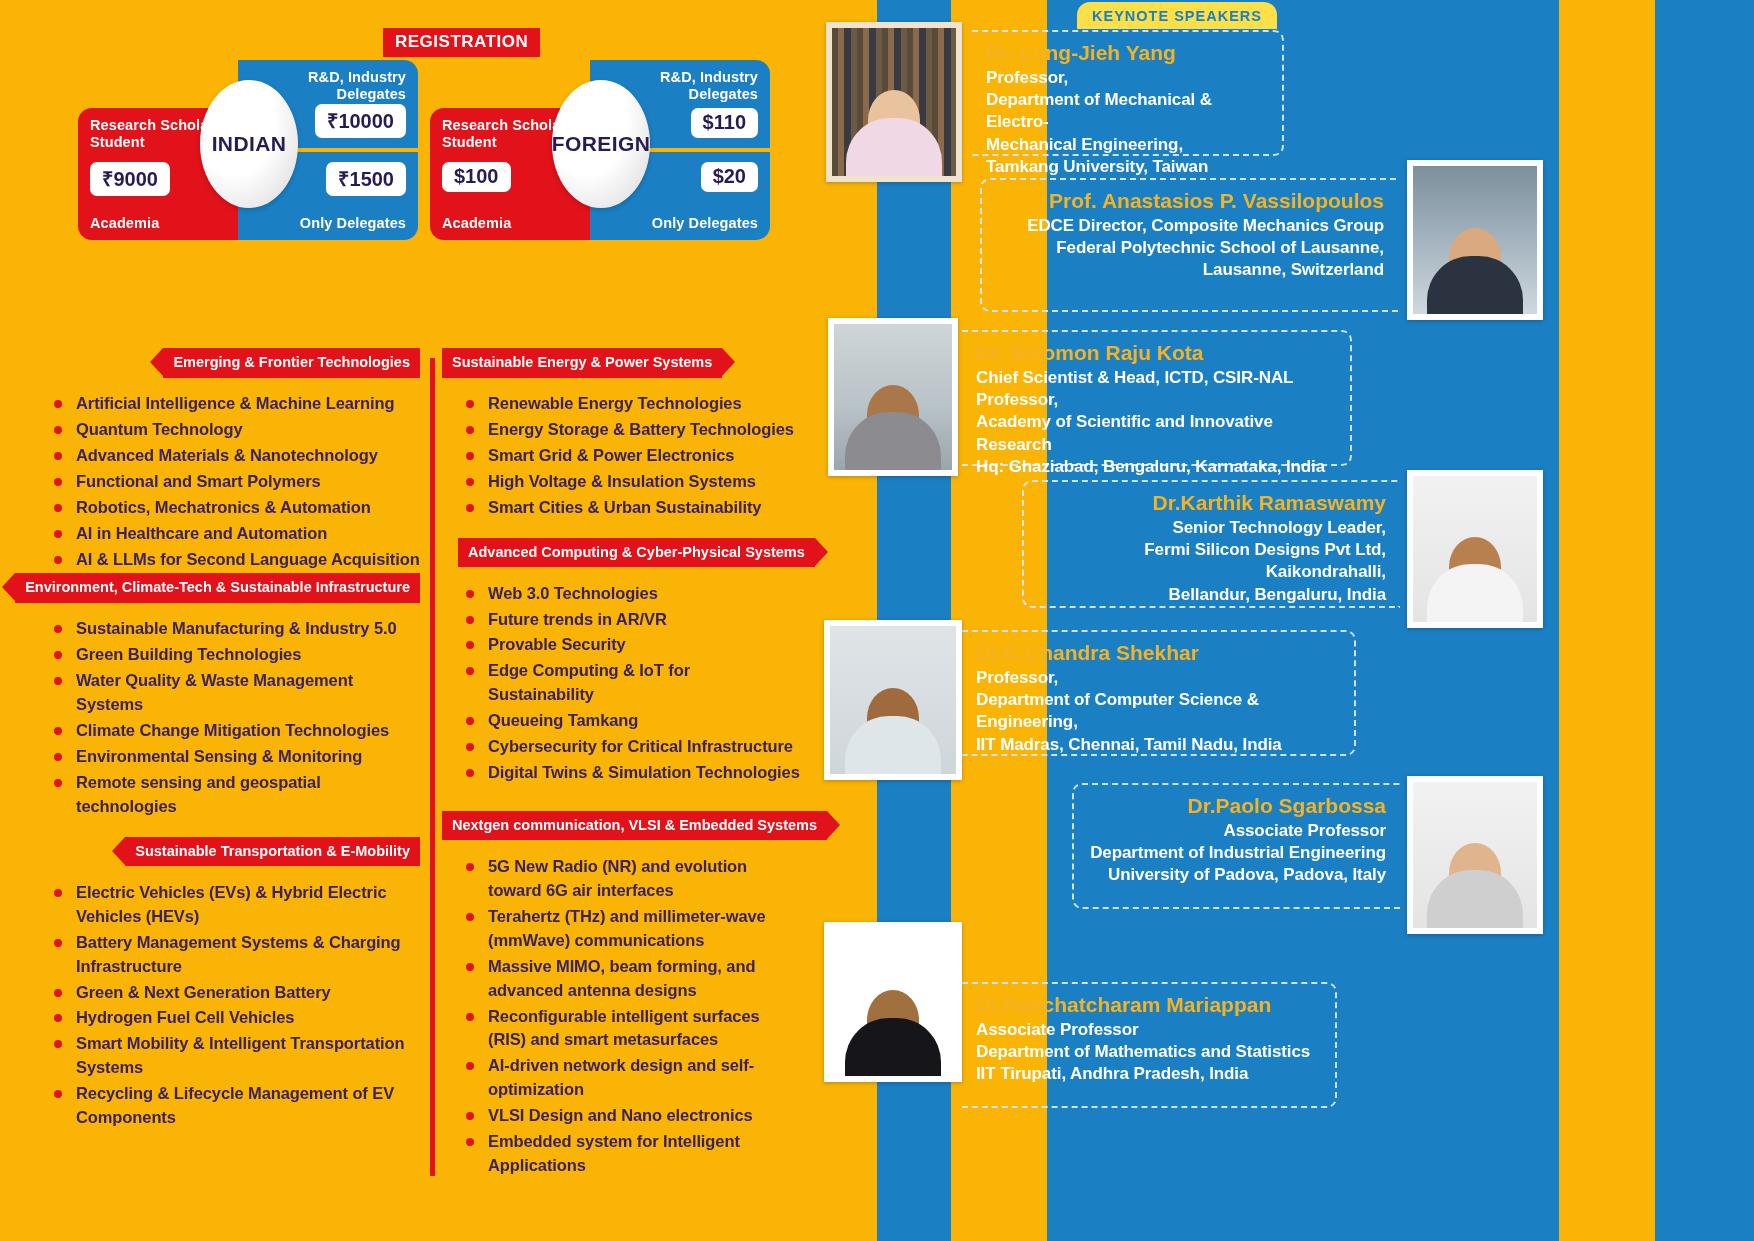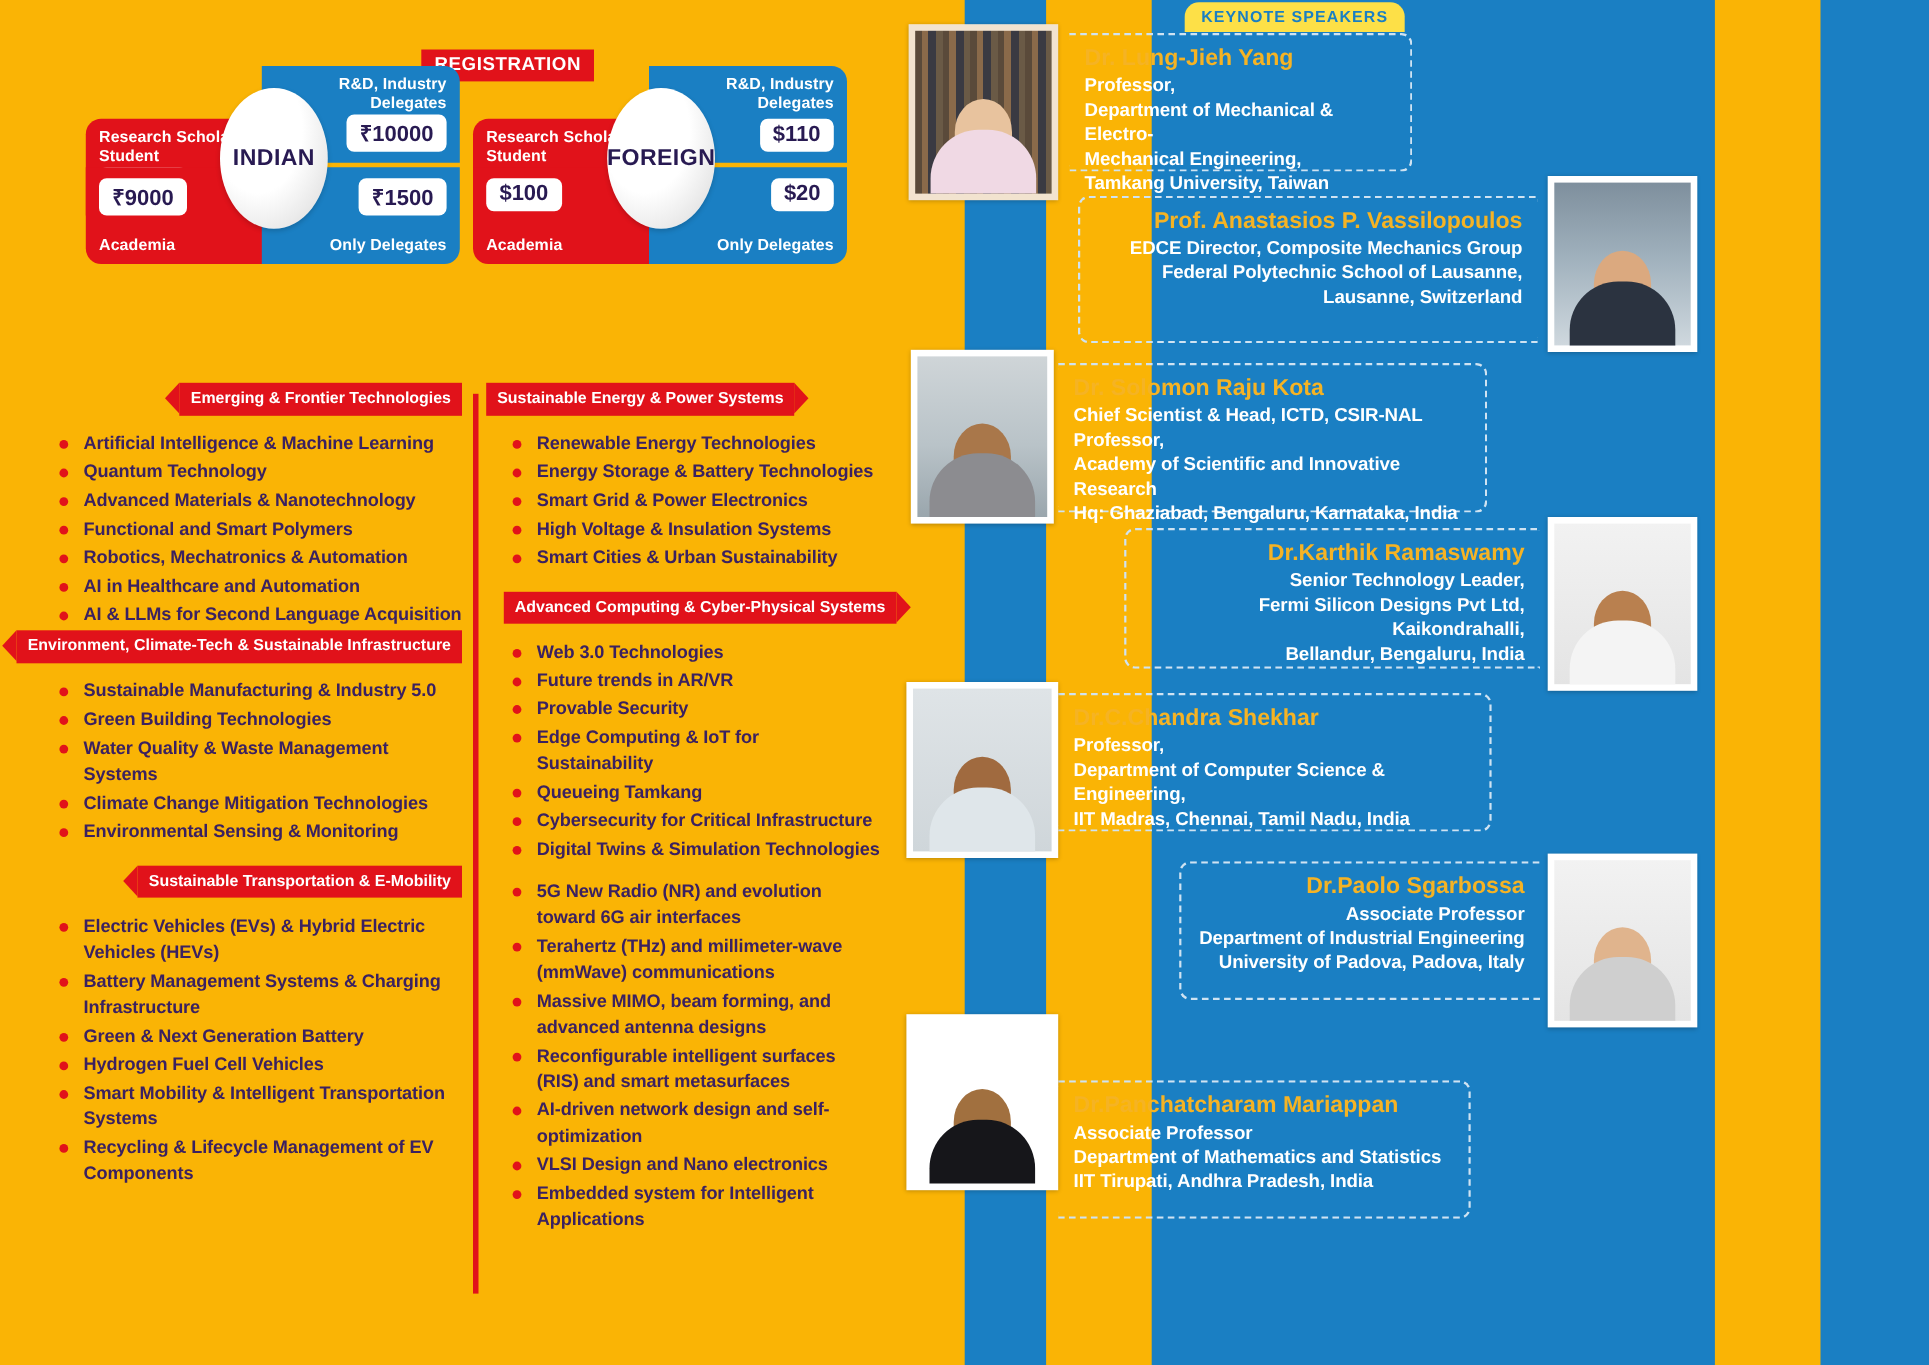--- a/index.html
+++ b/index.html
@@ -12,21 +12,21 @@
   .page{position:absolute;inset:0;}
 
   
   .bg-blue{position:absolute;left:877px;top:0;width:877px;height:1241px;background:#1a7fc3;}
   .stripe-y1{position:absolute;left:951px;top:0;width:96px;height:1241px;background:#fab405;}
   .stripe-y2{position:absolute;left:1559px;top:0;width:96px;height:1241px;background:#fab405;}
   .yellow-left{position:absolute;left:0;top:0;width:877px;height:1241px;background:#fab405;}
 
   
   .reg-title{
-    position:absolute;left:383px;top:45px;
+    position:absolute;left:383px;top:28px;
     background:#e1121a;color:#fff;
     font-size:17px;font-weight:bold;letter-spacing:.5px;
     padding:4px 12px 5px 12px;
     font-stretch:condensed;
   }
   .reg-group{position:absolute;top:60px;height:190px;}
   .g-indian{left:78px;width:340px;}
   .g-foreign{left:430px;width:340px;}
 
   .card{position:absolute;width:180px;height:88px;box-sizing:border-box;color:#fff;}
@@ -246,20 +246,21 @@
 
     <div class="ribbon-row left">
       <span class="ribbon ribbon-l">Environment, Climate-Tech &amp; Sustainable Infrastructure</span>
     </div>
     <ul class="topics blk">
       <li>Sustainable Manufacturing &amp; Industry 5.0</li>
       <li>Green Building Technologies</li>
       <li>Water Quality &amp; Waste Management Systems</li>
       <li>Climate Change Mitigation Technologies</li>
       <li>Environmental Sensing &amp; Monitoring</li>
+      <li>Remote sensing and geospatial technologies</li>
     </ul>
 
     <div class="ribbon-row left sp-top">
       <span class="ribbon ribbon-l">Sustainable Transportation &amp; E-Mobility</span>
     </div>
     <ul class="topics sp-top">
       <li>Electric Vehicles (EVs) &amp; Hybrid Electric Vehicles (HEVs)</li>
       <li>Battery Management Systems &amp; Charging Infrastructure</li>
       <li>Green &amp; Next Generation Battery</li>
       <li>Hydrogen Fuel Cell Vehicles</li>
@@ -286,20 +287,23 @@
     <ul class="topics blk">
       <li>Web 3.0 Technologies</li>
       <li>Future trends in AR/VR</li>
       <li>Provable Security</li>
       <li>Edge Computing &amp; IoT for Sustainability</li>
       <li>Queueing Tamkang</li>
       <li>Cybersecurity for Critical Infrastructure</li>
       <li>Digital Twins &amp; Simulation Technologies</li>
     </ul>
 
+    <div class="ribbon-row right sp-top2">
+      <span class="ribbon ribbon-r">Nextgen communication, VLSI &amp; Embedded Systems</span>
+    </div>
     <ul class="topics sp-top">
       <li>5G New Radio (NR) and evolution toward 6G air interfaces</li>
       <li>Terahertz (THz) and millimeter-wave (mmWave) communications</li>
       <li>Massive MIMO, beam forming, and advanced antenna designs</li>
       <li>Reconfigurable intelligent surfaces (RIS) and smart metasurfaces</li>
       <li>AI-driven network design and self-optimization</li>
       <li>VLSI Design and Nano electronics</li>
       <li>Embedded system for Intelligent Applications</li>
     </ul>
   </div>

